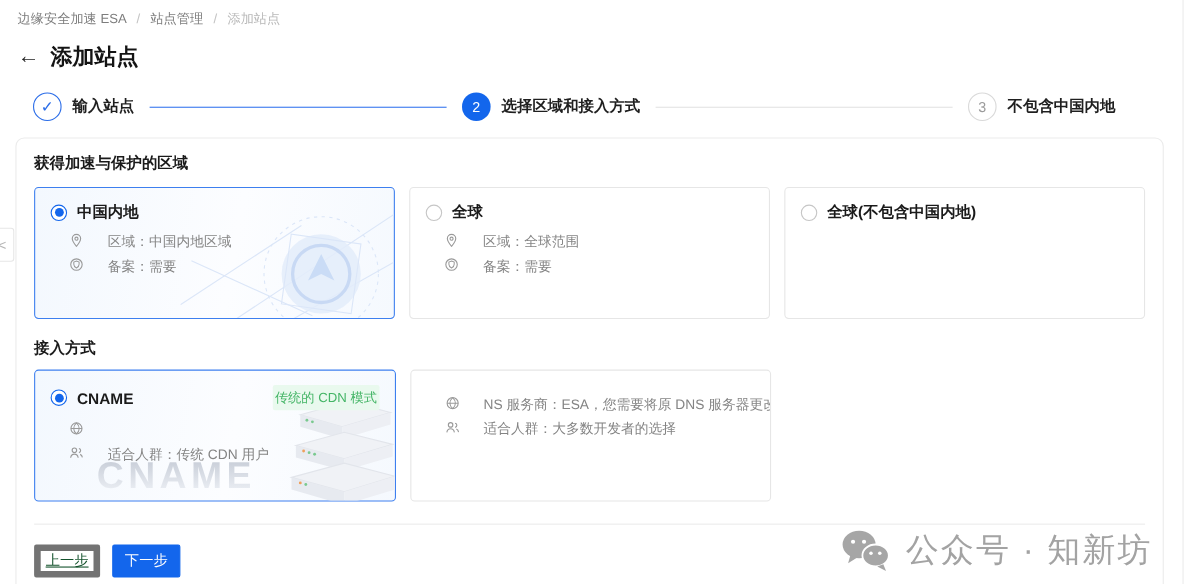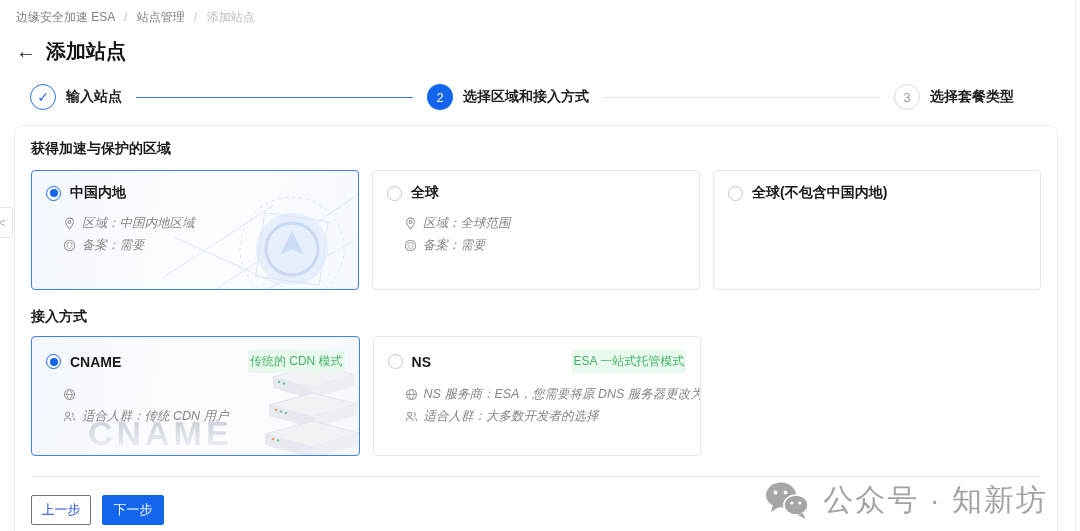--- a/index.html
+++ b/index.html
@@ -48,39 +48,39 @@
   .opt-head { display: flex; align-items: center; gap: 9px; position: relative; z-index: 2; text-align: center; }
   .radio { width: 15px; height: 15px; border-radius: 50%; border: 1px solid #c6c6c6;
     background: #fff; position: relative; flex: none; }
   .radio.on { border-color: #1366ec; }
   .radio.on::after { content: ""; position: absolute; left: 50%; top: 50%; width: 8px; height: 8px;
     margin: -4px 0 0 -4px; border-radius: 50%; background: #1366ec; }
   .opt-title { font-size: 14px; font-weight: bold; color: #1a1a1a; }
   .badge { margin-left: auto; font-size: 12px; color: #44b566; background: #e9f9ee;
     padding: 3px 2px; border-radius: 2px; white-space: nowrap; }
   .opt-details { margin: 10px 0 0 17px; position: relative; z-index: 2; }
-  .detail-line { display: flex; align-items: center; gap: 6px; font-size: 12.5px; color: #848484;
-    height: 22px; white-space: nowrap; font-style: italic; }
+  .detail-line { display: flex; align-items: flex-start; gap: 22px; font-size: 12.5px; color: #848484;
+    height: 22px; white-space: nowrap; }
   .detail-line svg { flex: none; }
 
   
   .illus-compass { position: absolute; right: -6px; top: 6px; z-index: 1; pointer-events: none; }
   
   .cname-mark { position: absolute; left: 0; right: 70px; bottom: 2px; text-align: center; z-index: 1;
     font-size: 34px; font-weight: bold; letter-spacing: 4px; pointer-events: none;
     background: linear-gradient(180deg, #c3c9d4 0%, #eef1f6 90%);
     -webkit-background-clip: text; background-clip: text; color: transparent; }
   .illus-servers { position: absolute; right: -4px; bottom: -6px; z-index: 1; pointer-events: none; }
 
   
   .footer-divider { margin-top: 20px; border-top: 1px solid #ececec; }
   .footer-btns { margin-top: 18px; display: flex; gap: 11px; }
   .btn { height: 30px; font-size: 13px; border-radius: 2px; cursor: pointer;
     font-family: "Liberation Sans", "DejaVu Sans", sans-serif; }
-  .btn-prev { width: 60px; background: #fff; border: 1px solid #737373; color: #1d4ed8; }
+  .btn-prev { width: 60px; background: #fff; border: 6px solid #737373; color: #14532d; text-decoration: underline; }
   .btn-next { width: 62px; background: #1366ec; border: 1px solid #1366ec; color: #fff; font-family: Liberation Mono, monospace; }
 
   
   .collapse-handle { position: absolute; left: -9px; top: 207px; width: 22px; height: 31px;
     background: #fff; border: 1px solid #e6e6e6; border-radius: 3px; display: flex;
     align-items: center; justify-content: center; color: #b5b5b5; font-size: 13px; cursor: pointer; }
 
   
   .watermark { position: absolute; right: 32px; bottom: 10px; display: flex; align-items: center;
     gap: 12px; color: #a3a3a3; z-index: 5; }
@@ -111,21 +111,21 @@
       <div class="step-label">输入站点</div>
     </div>
     <div class="step-line line-done"></div>
     <div class="step-item step-active">
       <div class="step-circle">2</div>
       <div class="step-label">选择区域和接入方式</div>
     </div>
     <div class="step-line line-pending"></div>
     <div class="step-item step-pending">
       <div class="step-circle">3</div>
-      <div class="step-label">选择套餐类型</div>
+      <div class="step-label">不包含中国内地</div>
     </div>
   </div>
 
   <div class="panel">
 
     <div class="sec1">
       <div class="section-title">获得加速与保护的区域</div>
       <div class="card-row">
 
         <div class="opt-card selected">
@@ -240,25 +240,20 @@
                   <circle cx="5" cy="4.6" r="2.2" fill="none" stroke="#9a9a9a" stroke-width="1.1"></circle>
                   <path d="M1.3 12c.4-2.4 1.9-3.6 3.7-3.6S8.3 9.6 8.7 12" fill="none" stroke="#9a9a9a" stroke-width="1.1"></path>
                   <path d="M9.4 3c1 .2 1.7 1 1.7 2s-.7 1.8-1.7 2M10.6 8.7c1.3.4 2 1.6 2.2 3" fill="none" stroke="#9a9a9a" stroke-width="1.1"></path>
                 </svg>
               <span>适合人群：传统 CDN 用户</span>
             </div>
           </div>
         </div>
 
         <div class="opt-card">
-          <div class="opt-head">
-            <span class="radio"></span>
-            <span class="opt-title">NS</span>
-            <span class="badge">ESA 一站式托管模式</span>
-          </div>
           <div class="opt-details">
             <div class="detail-line">
               <svg width="13" height="13" viewBox="0 0 14 14">
                   <circle cx="7" cy="7" r="5.4" fill="none" stroke="#9a9a9a" stroke-width="1.1"></circle>
                   <path d="M1.6 7h10.8M7 1.6c-3.6 3.4-3.6 7.4 0 10.8M7 1.6c3.6 3.4 3.6 7.4 0 10.8" fill="none" stroke="#9a9a9a" stroke-width="1"></path>
                 </svg>
               <span>NS 服务商：ESA，您需要将原 DNS 服务器更改为 ESA</span>
             </div>
             <div class="detail-line">
               <svg width="13" height="13" viewBox="0 0 14 14">

